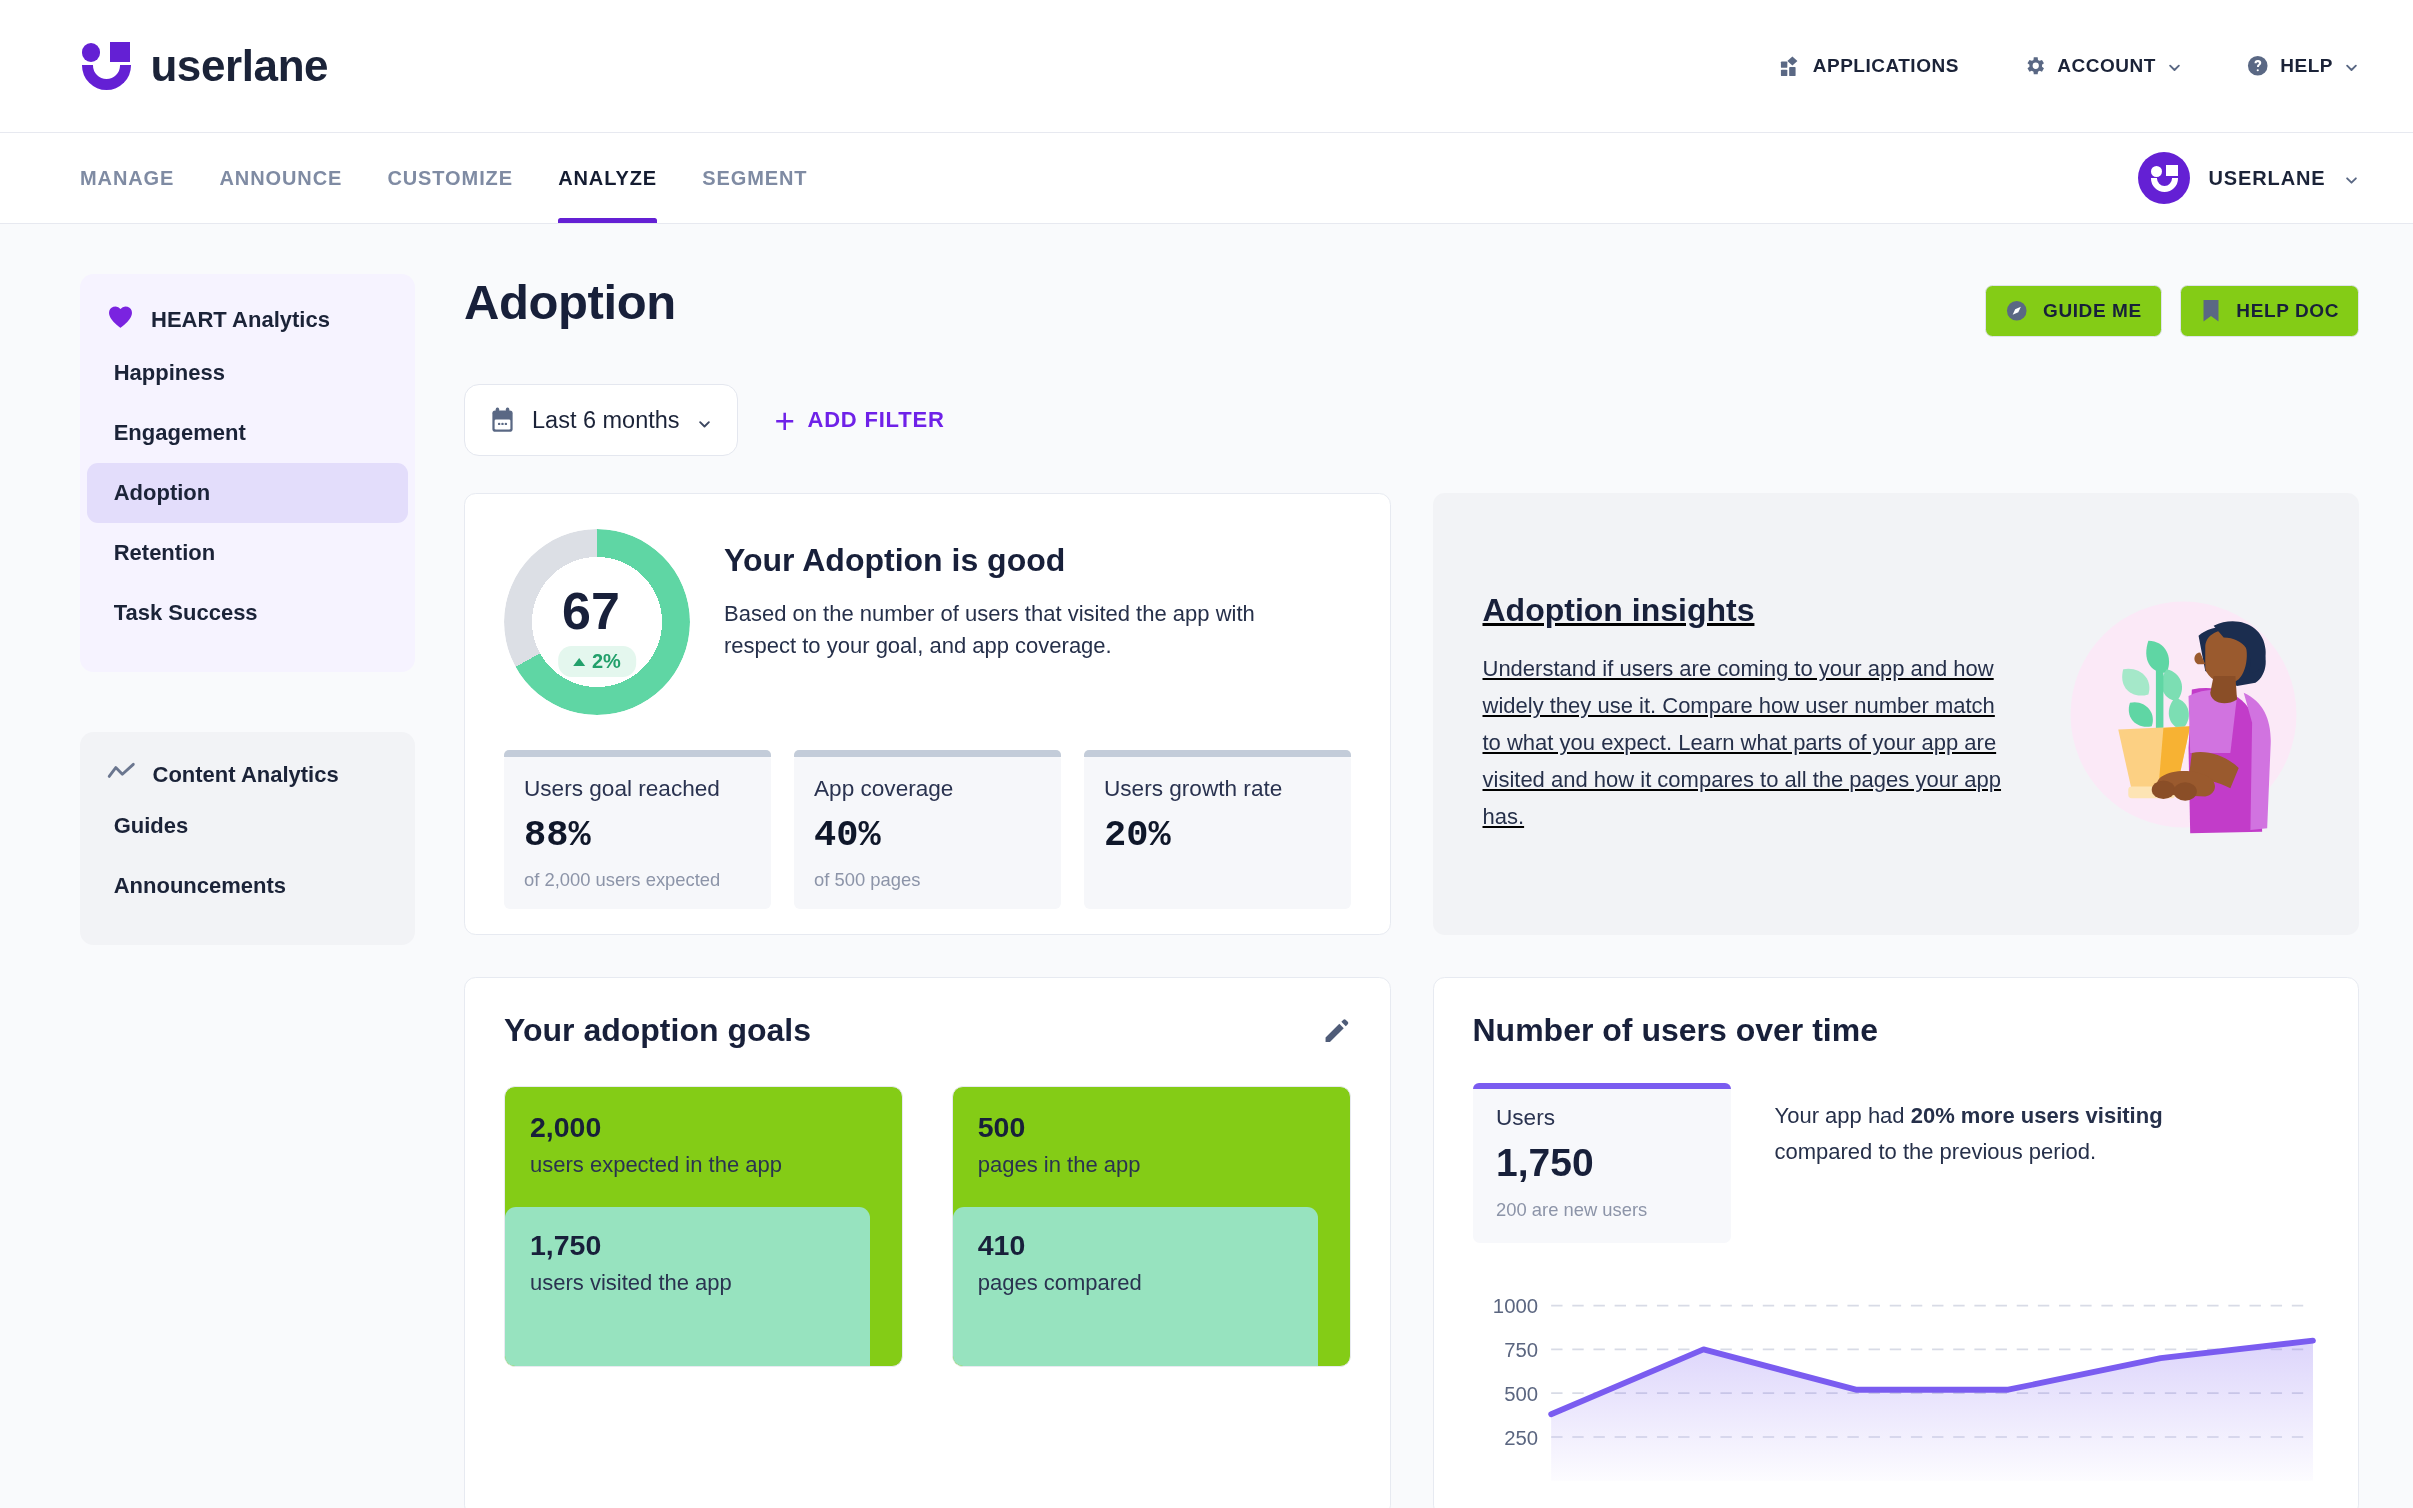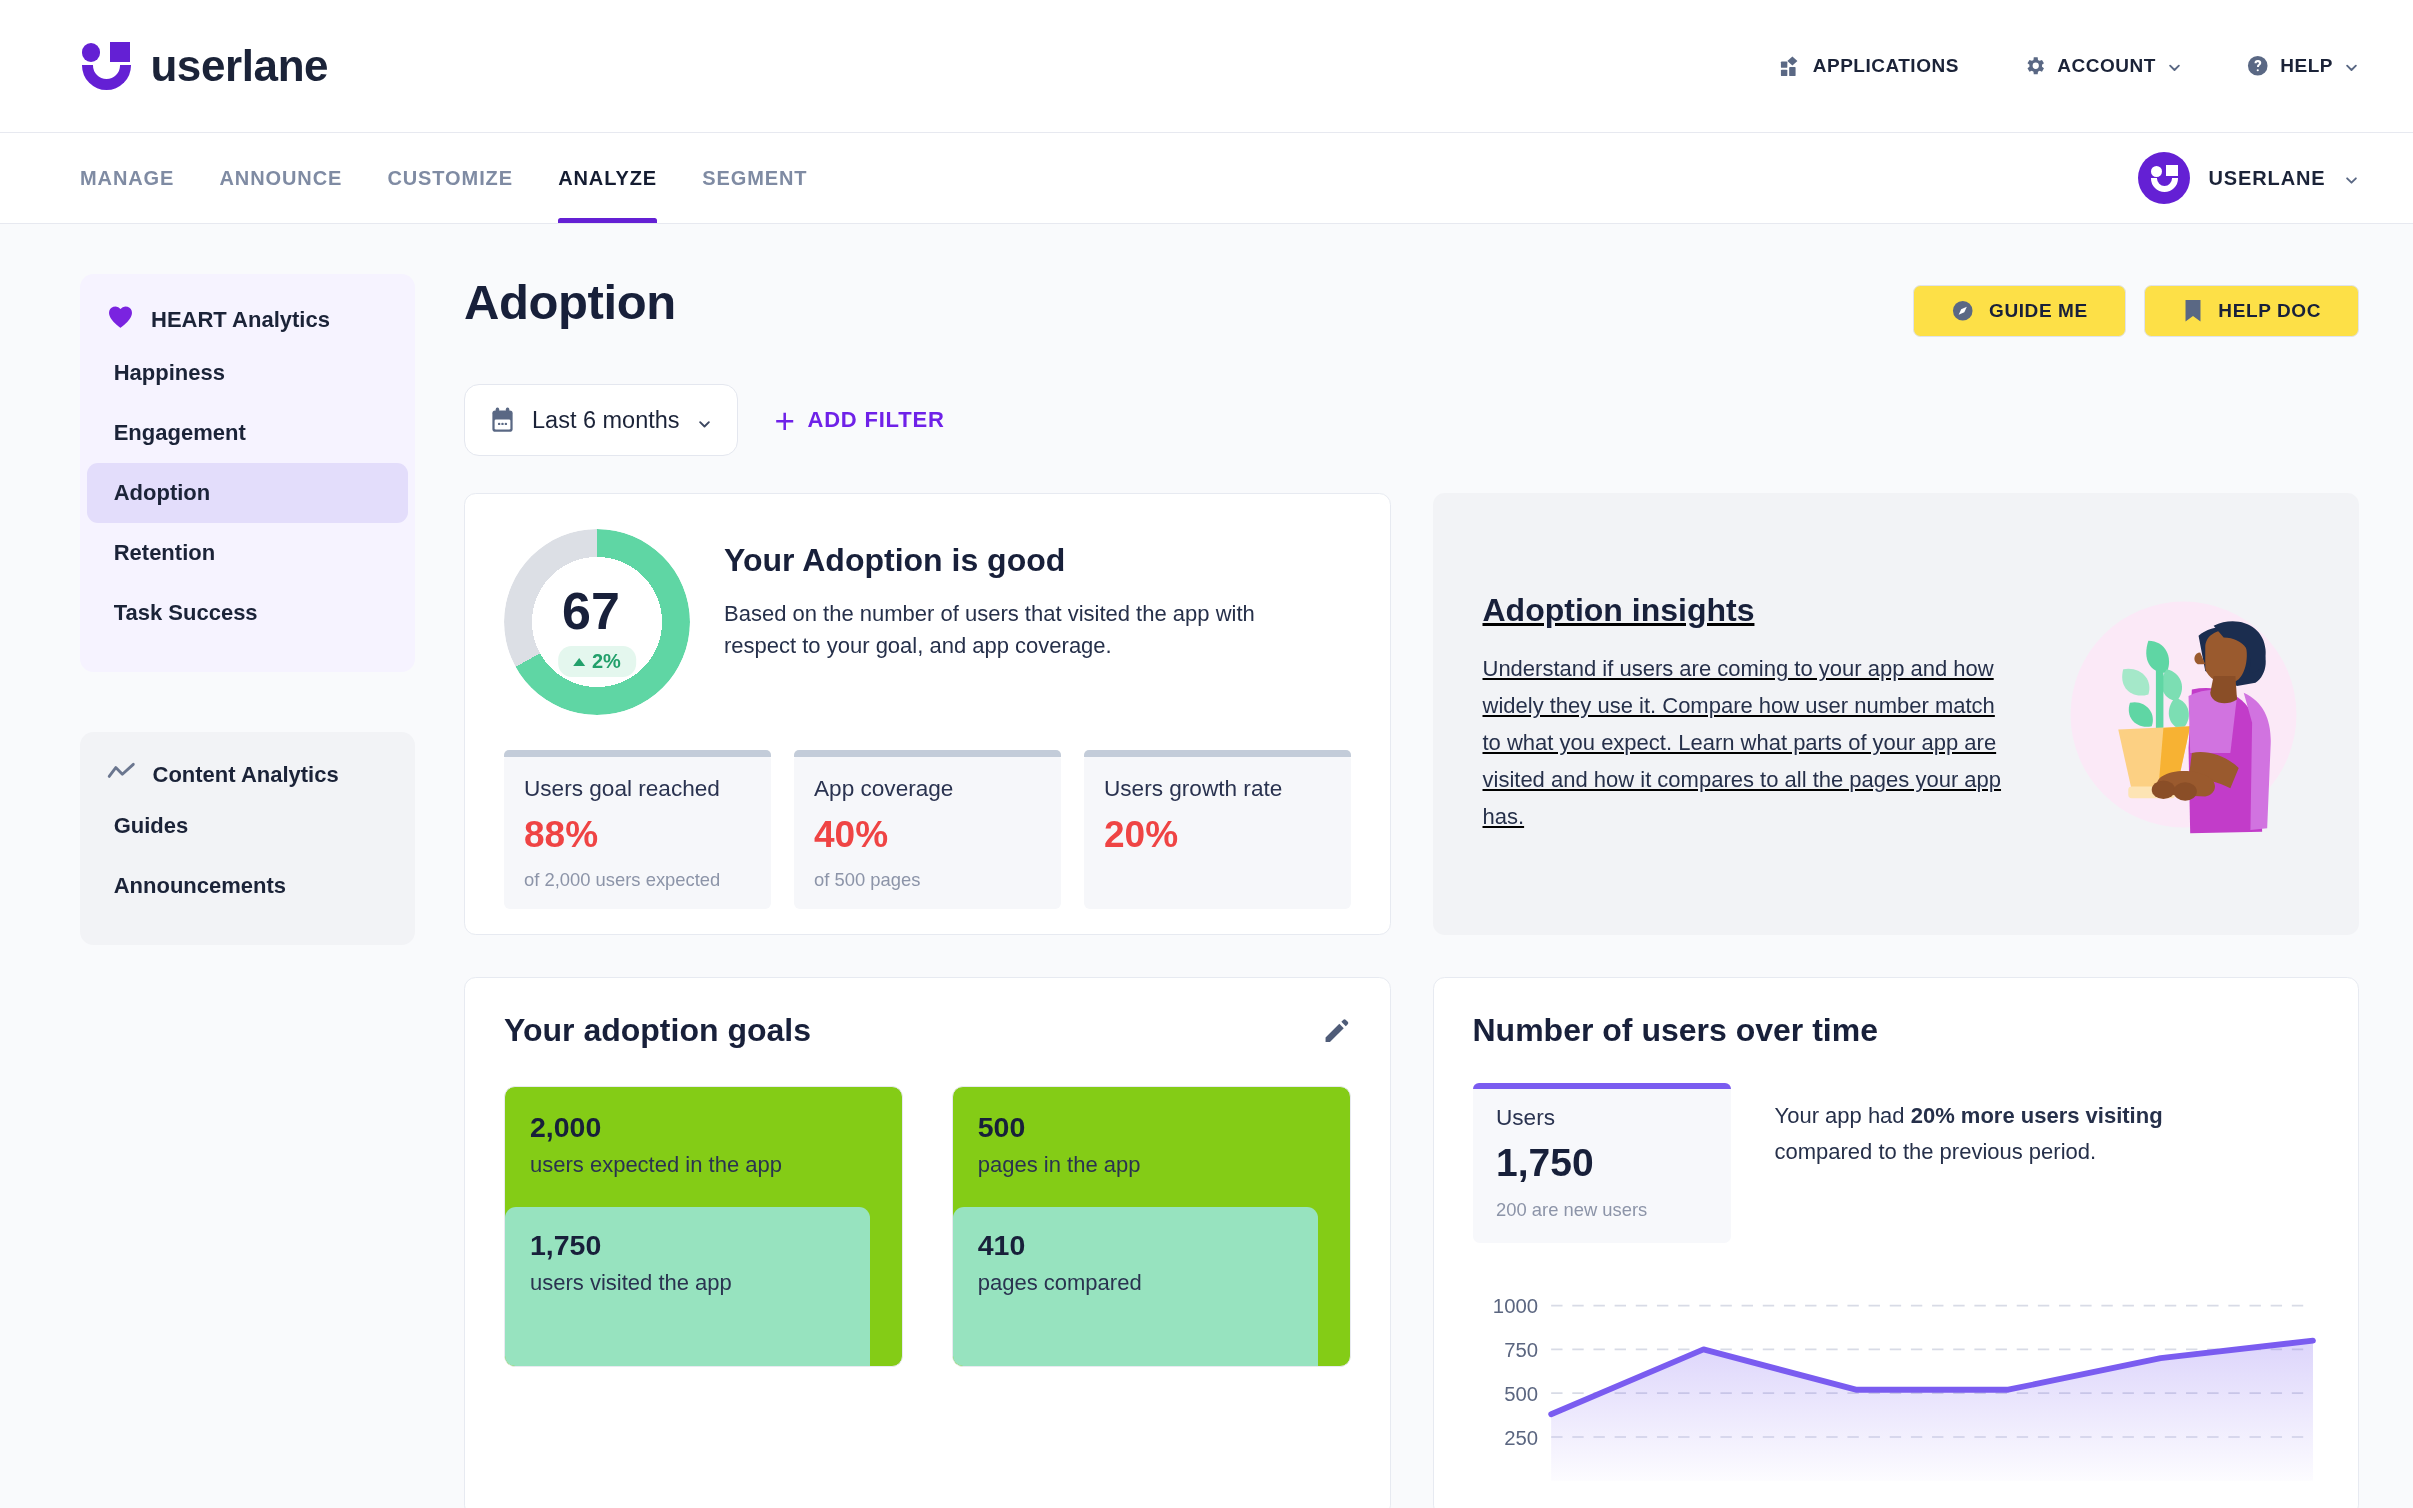--- a/index.html
+++ b/index.html
@@ -118,22 +118,22 @@
   }
   .side-item.active { background: #e3ddfb; }
 
   
   .main { flex: 1; min-width: 0; }
   .page-head { display: flex; align-items: flex-start; }
   .page-title { font-size: 49px; font-weight: 700; color: #18203a; letter-spacing: -0.4px; }
   .head-btns { margin-left: auto; display: flex; gap: 18.4px; padding-top: 11px; }
   .hbtn {
     display: flex; align-items: center; gap: 14.2px;
-    height: 52px; padding: 0 37px;
-    border: 1.7px solid #dfe3ec; border-radius: 7.5px; background: #fde047;
+    height: 52px; padding: 0 19px;
+    border: 1.7px solid #dfe3ec; border-radius: 7.5px; background: #84cc16;
     font-size: 19px; font-weight: 700; letter-spacing: 0.6px; color: #18203a;
     cursor: pointer;
   }
   .hbtn .gi { color: #5a6884; display: flex; }
 
   .filter-row { display: flex; align-items: center; gap: 23.5px; margin-top: 47px; }
   .date-filter {
     display: flex; align-items: center; gap: 17px;
     height: 72px; padding: 0 25px;
     background: #fff; border: 1.7px solid #e4e7ef; border-radius: 15px;
@@ -184,21 +184,21 @@
   .score-h { font-size: 32px; font-weight: 700; color: #18203a; }
   .score-p { margin-top: 18.4px; font-size: 22px; line-height: 1.48; color: #26304a; max-width: 545px; }
 
   .stats { display: flex; gap: 23.5px; margin-top: 39px; }
   .stat { flex: 1; background: #f6f7fa; border-radius: 5.9px; padding: 22px 20px 18.4px; position: relative; }
   .stat::before {
     content: ""; position: absolute; top: -4.2px; left: 0; right: 0; height: 6.7px;
     background: #c3ccd9; border-radius: 5px 5px 0 0;
   }
   .stat-label { font-size: 22.6px; color: #2a3350; }
-  .stat-val { margin-top: 11.7px; font-size: 37px; font-weight: 700; color: #ef4444; }
+  .stat-val { margin-top: 11.7px; font-size: 37px; font-weight: 700; color: #0f172a; font-family: Liberation Mono, monospace; }
   .stat-sub { margin-top: 13.4px; font-size: 18.4px; color: #8c94a8; }
 
   
   .insights {
     background: #f2f3f6; border-radius: 11.7px; border: none;
     padding: 52px 50px; display: flex; align-items: center; gap: 17px; text-decoration: underline;
   }
   .ins-txt { flex: 1; }
   .ins-h { font-size: 32px; font-weight: 700; color: #18203a; }
   .ins-p { margin-top: 22px; font-size: 22px; line-height: 1.68; color: #26304a; max-width: 536px; }

